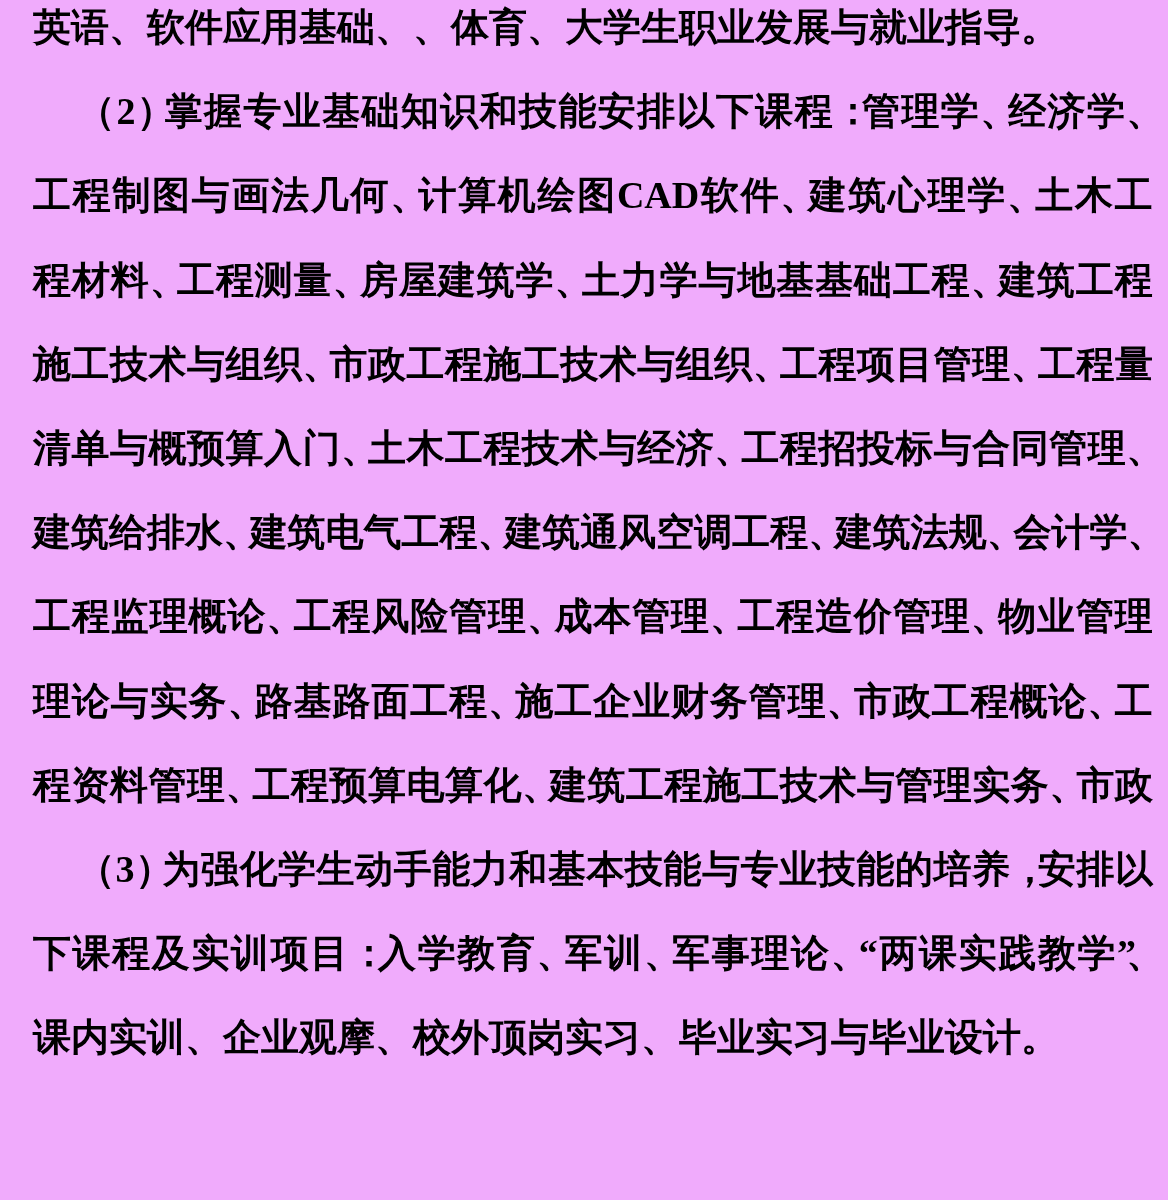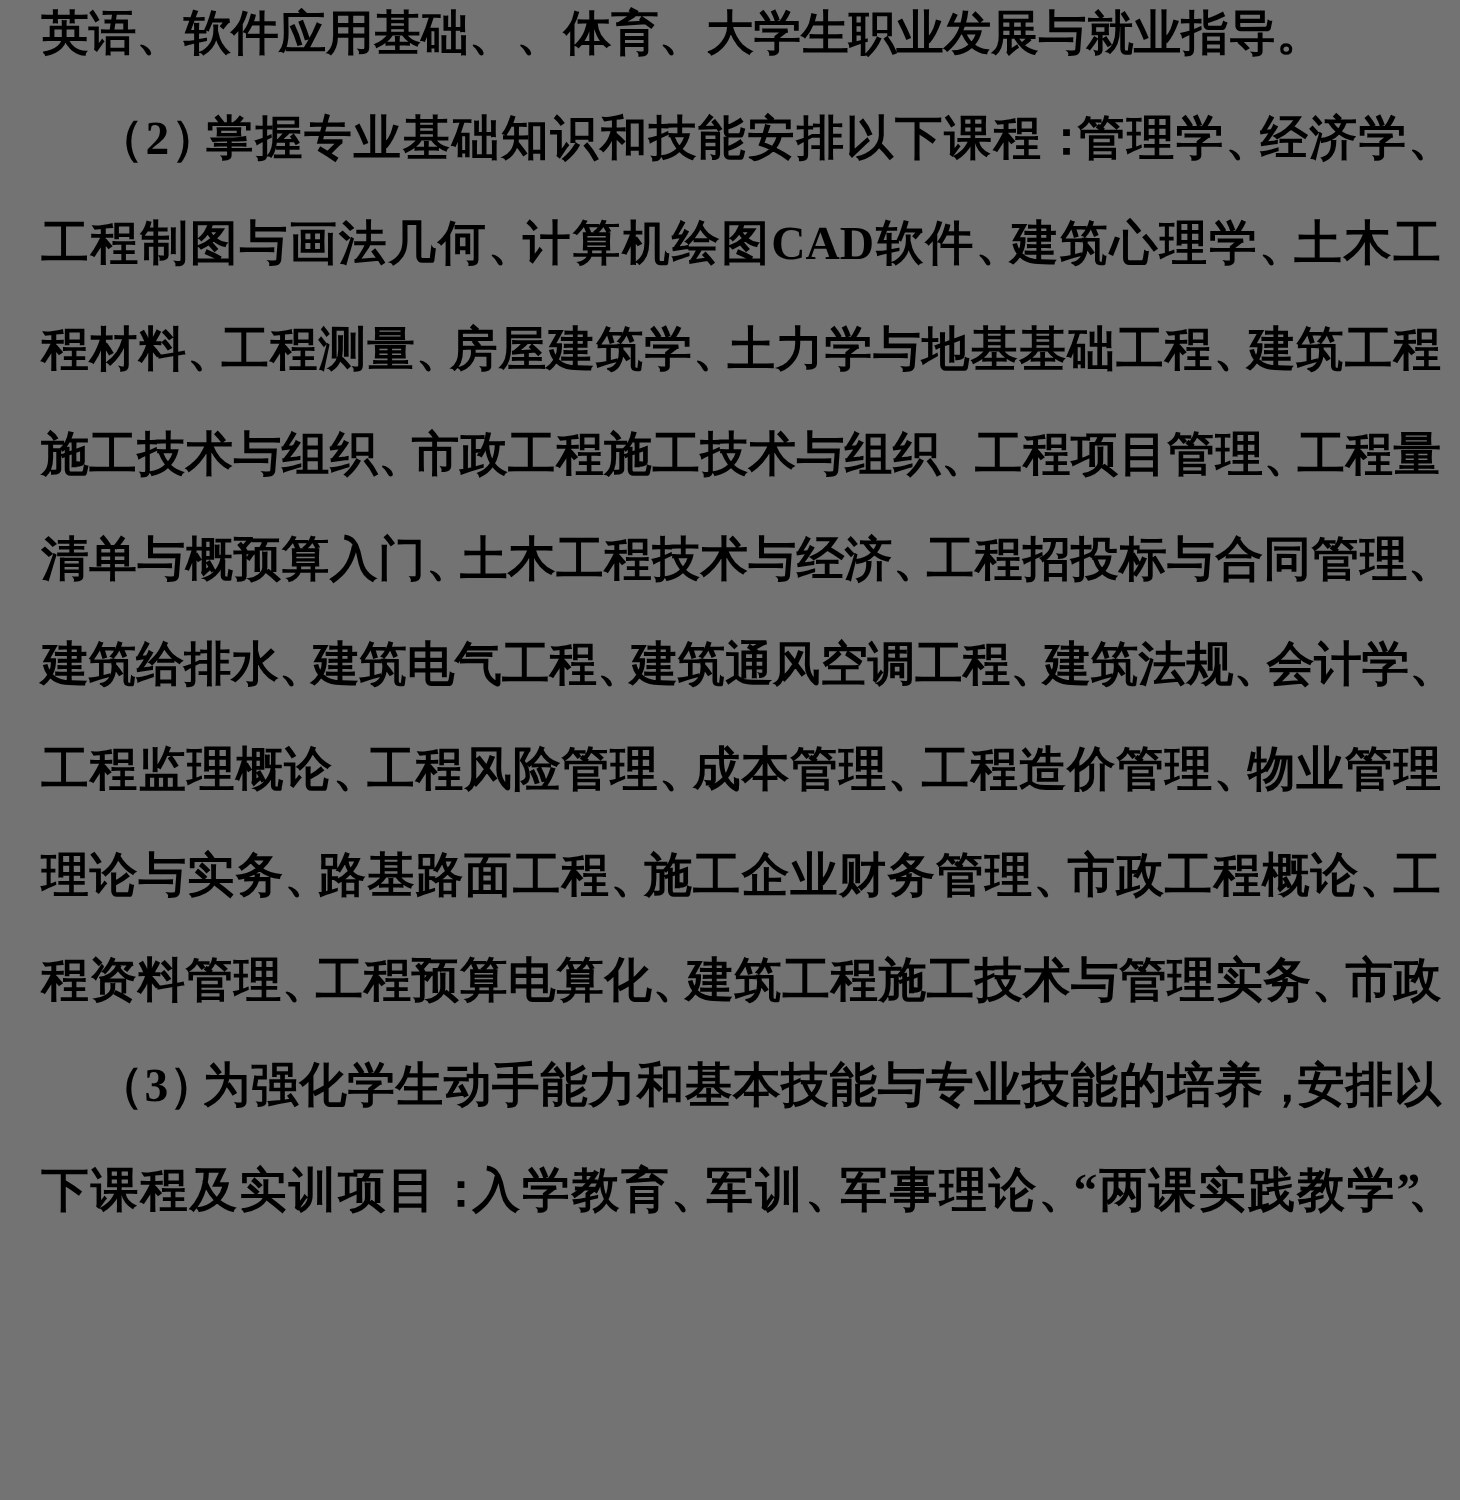--- a/index.html
+++ b/index.html
@@ -7,21 +7,21 @@
     padding: 0;
     width: 1168px;
     height: 1200px;
     overflow: hidden;
     background: #ffffff;
   }
   #page {
     position: relative;
     width: 1168px;
     height: 1200px;
-    background: #737373;
+    background: #f0abfc;
     font-family: "Liberation Serif", "DejaVu Serif", serif;
     font-weight: bold;
     color: #000000;
   }
   #doc-body {
     position: absolute;
     left: 33px;
     top: -15px;
     width: 1120px;
     font-size: 38px;
@@ -401,14 +401,15 @@
         <span>“</span>
         <span>两</span>
         <span>课</span>
         <span>实</span>
         <span>践</span>
         <span>教</span>
         <span>学</span>
         <span class="punct-right">”</span>
         <span class="punct-right">、</span>
       </div>
+      <div class="text-line">课内实训、企业观摩、校外顶岗实习、毕业实习与毕业设计。</div>
     </div>
 </div>
 
 </body></html>

